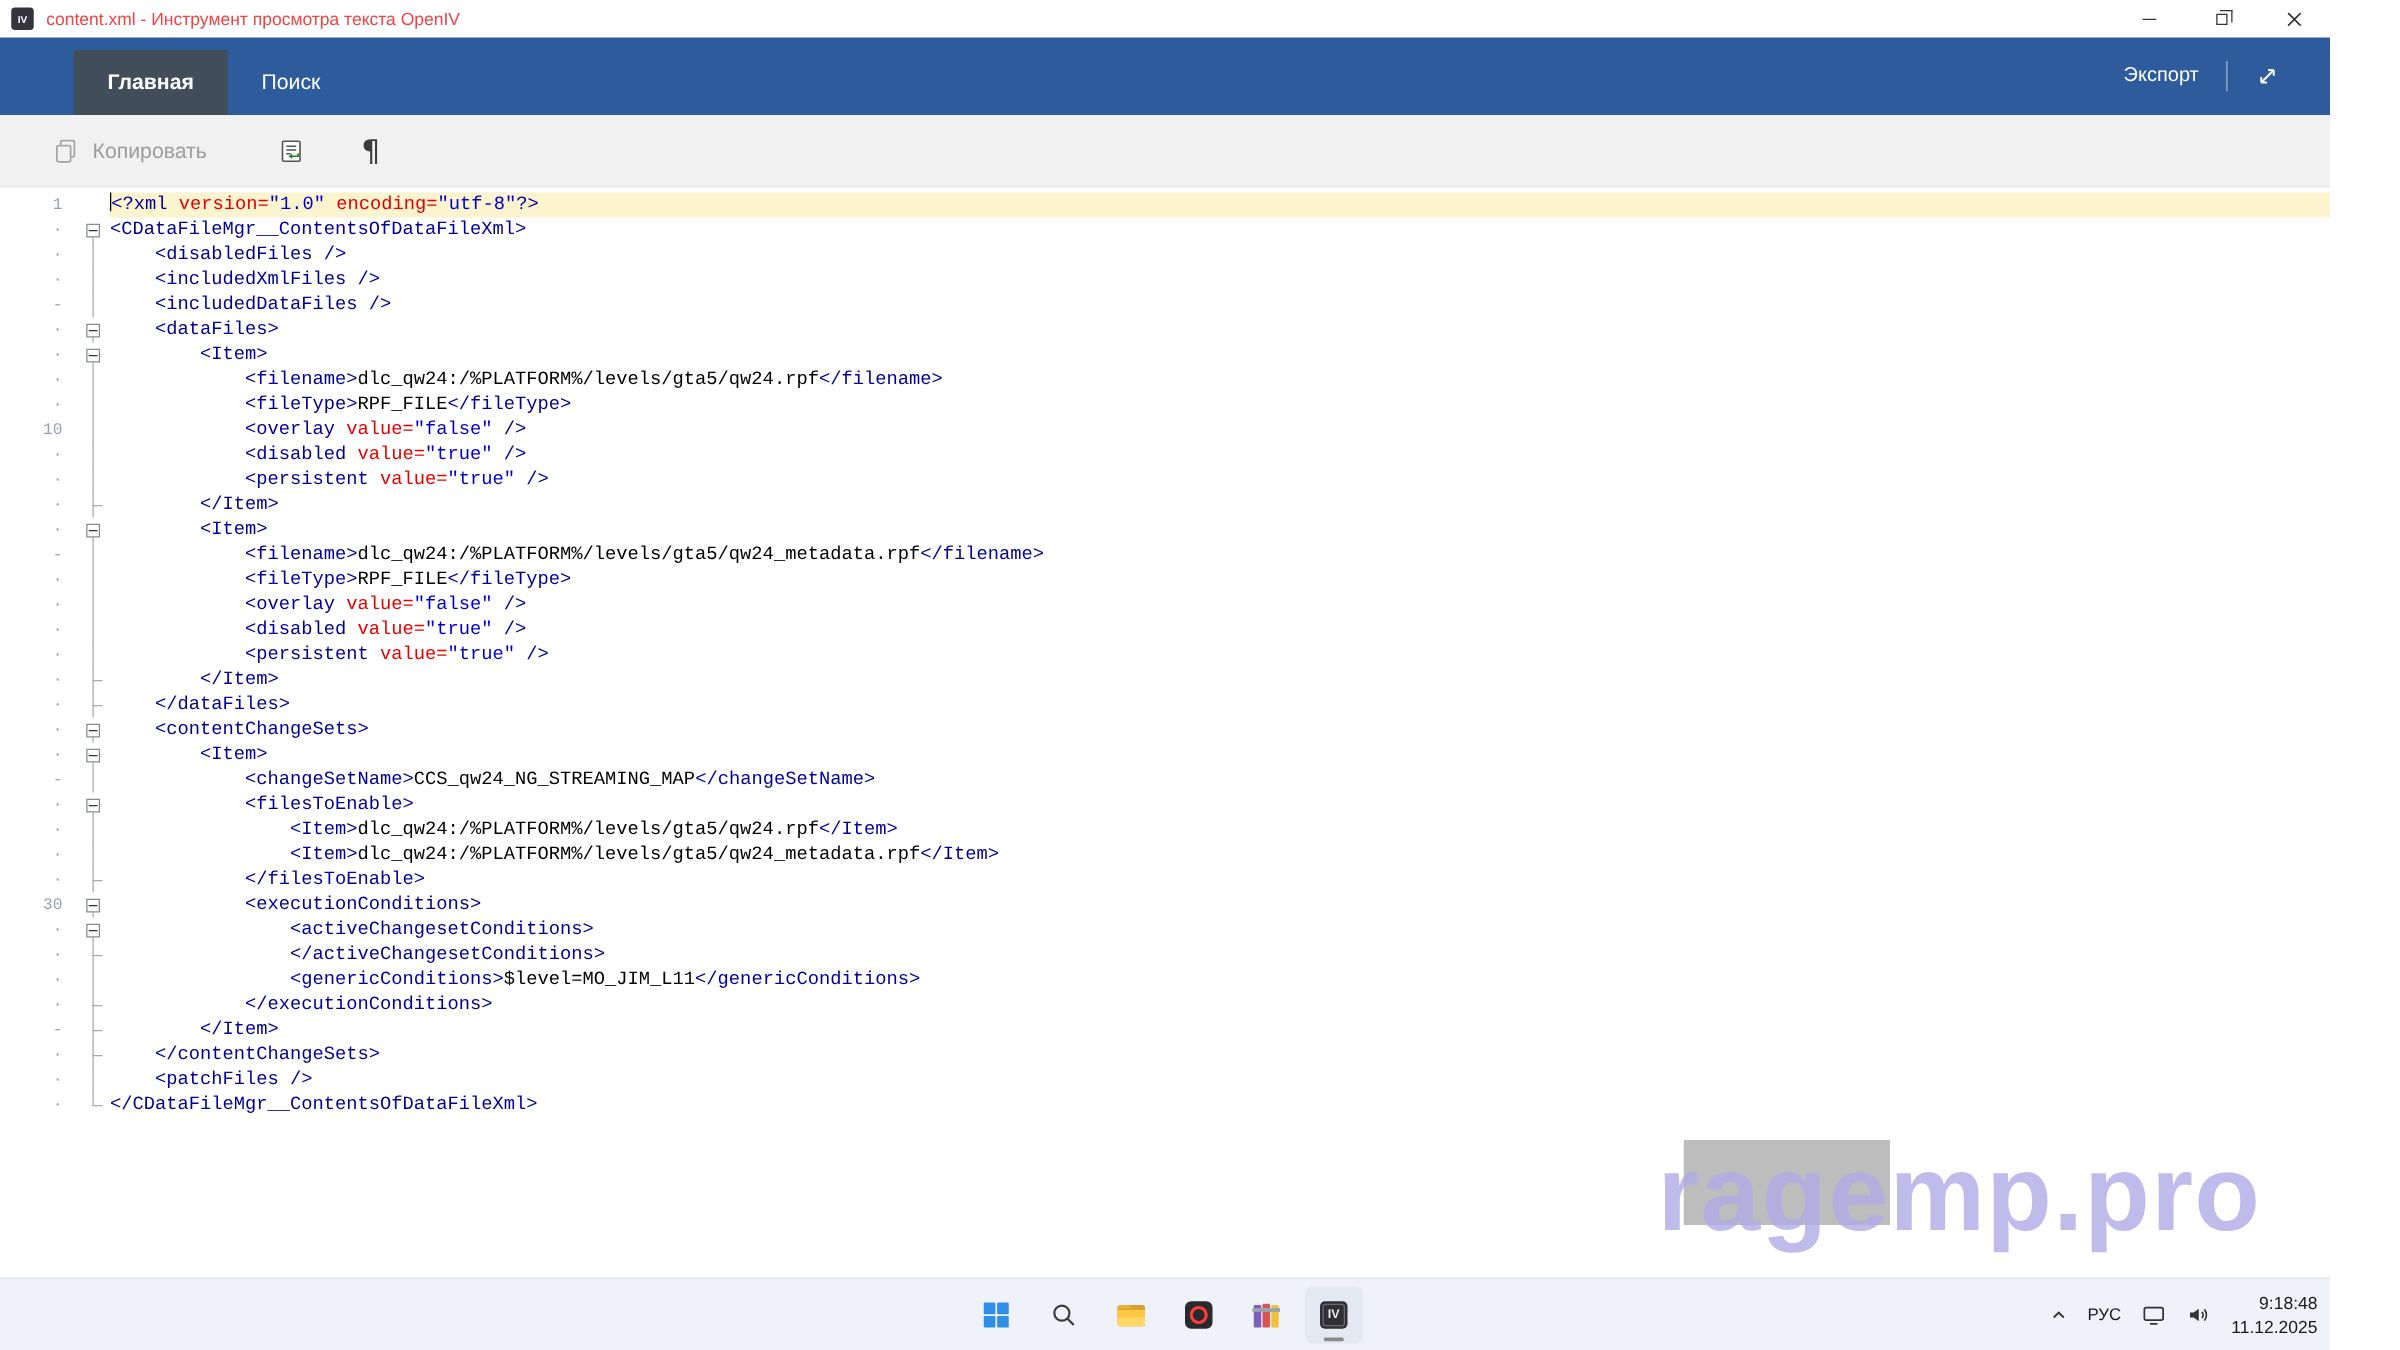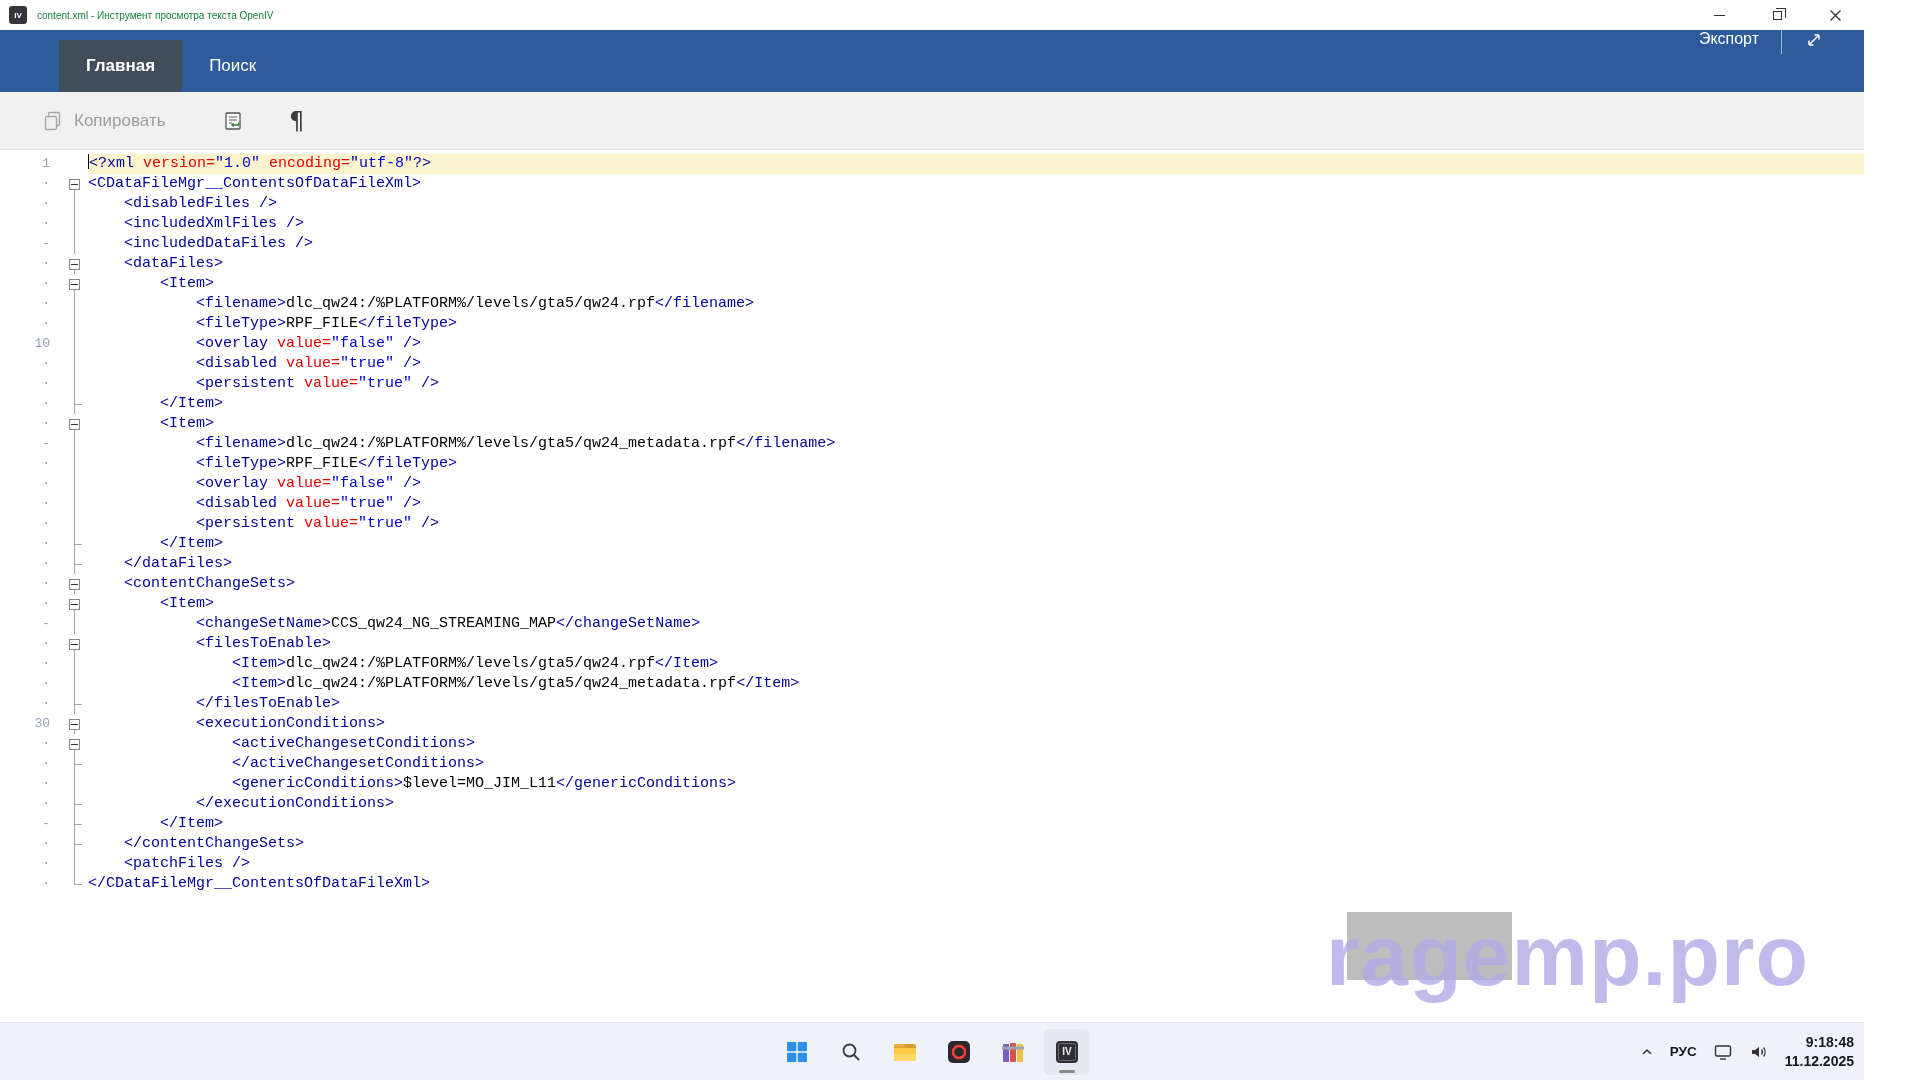--- a/index.html
+++ b/index.html
@@ -4,33 +4,33 @@
 <style>
   html,body{margin:0;padding:0;width:1920px;height:1080px;overflow:hidden;background:#fff;}
   *{box-sizing:border-box;}
   .window{width:1864px;height:1080px;display:flex;flex-direction:column;background:#fff;
           font-family:"Liberation Sans","DejaVu Sans",sans-serif;}
 
   
   .titlebar{flex:0 0 30px;display:flex;align-items:center;background:#ffffff;padding-left:9px;}
   .app-ic{width:18px;height:18px;background:#35353b;border-radius:3px;color:#fff;display:flex;
           align-items:center;justify-content:center;font-size:8px;font-weight:700;}
-  .wtitle{margin-left:10px;font-size:10px;color:#15803d;white-space:nowrap;}
+  .wtitle{margin-left:10px;font-size:14px;color:#ef4444;white-space:nowrap;}
   .wctrls{margin-left:auto;display:flex;height:100%;}
   .wbtn{width:58px;height:100%;display:flex;align-items:center;justify-content:center;}
   .glyph-min{width:11px;height:1px;background:#333;}
   .glyph-restore{width:9px;height:9px;border:1px solid #333;position:relative;background:#fff;}
   .glyph-restore::before{content:'';position:absolute;left:2px;top:-4px;width:9px;height:9px;border:1px solid #333;border-left:none;border-bottom:none;}
 
   
   .ribbon{flex:0 0 62px;background:var(--ribbon-bg,#2d5b9b);display:flex;align-items:flex-end;
           padding-left:59px;position:relative;}
   .tab{height:52px;display:flex;align-items:center;padding:12px 27px;color:#fff;font-size:17px;}
   .tab.active{background:var(--tab-active,#414e5a);font-weight:700;}
-  .ribbon-right{position:absolute;right:40px;top:0;height:100%;display:flex;align-items:flex-start;gap:22px;}
+  .ribbon-right{position:absolute;right:40px;top:0;height:100%;display:flex;align-items:center;gap:22px;}
   .export-btn{color:#fff;font-size:16px;}
   .rdiv{width:1px;height:24px;background:rgba(255,255,255,.55);}
 
   
   .toolbar{flex:0 0 58px;background:#f1f1f1;border-bottom:1px solid #dedede;display:flex;
            align-items:center;padding-left:30px;}
   .copy-btn{display:flex;align-items:center;gap:10px;padding:8px 12px;color:#9d9d9d;font-size:17px;}
   .tbtn{width:42px;height:42px;display:flex;align-items:center;justify-content:center;border-radius:3px;}
   .tbtn.m1{margin-left:34px;} .tbtn.m2{margin-left:22px;}
   .pilcrow{font-family:"DejaVu Sans",sans-serif;font-size:24px;color:#3c3c3c;}
@@ -61,21 +61,21 @@
   
   .taskbar{flex:0 0 58px;background:#eff3f9;border-top:1px solid #e1e5eb;position:relative;}
   .tb-center{position:absolute;left:50%;top:0;transform:translateX(-50%);height:100%;display:flex;align-items:center;}
   .tb-ic{width:46px;height:46px;margin:0 4px;border-radius:6px;display:flex;align-items:center;
          justify-content:center;position:relative;}
   .tb-ic.active{background:#e3e9f2;}
   .tb-ic.active::after{content:'';position:absolute;bottom:2px;left:50%;transform:translateX(-50%);
          width:16px;height:3px;border-radius:2px;background:#8a8a8a;}
   .iv-glyph{position:absolute;left:0;top:0;width:100%;height:100%;display:flex;align-items:center;
          justify-content:center;color:#ececf0;font-size:10px;font-weight:700;}
-  .tray{position:absolute;right:10px;top:0;height:100%;display:flex;align-items:center;gap:16px;font-weight:bold;}
+  .tray{position:absolute;right:10px;top:0;height:100%;display:flex;align-items:center;gap:16px;}
   .lang{font-size:13.5px;color:#16181c;}
   .clock{text-align:right;font-size:14px;color:#16181c;line-height:1.3;}
 </style>
 </head>
 <body>
 
 <div class="window">
 
   <div class="titlebar">
     <div class="app-ic">

